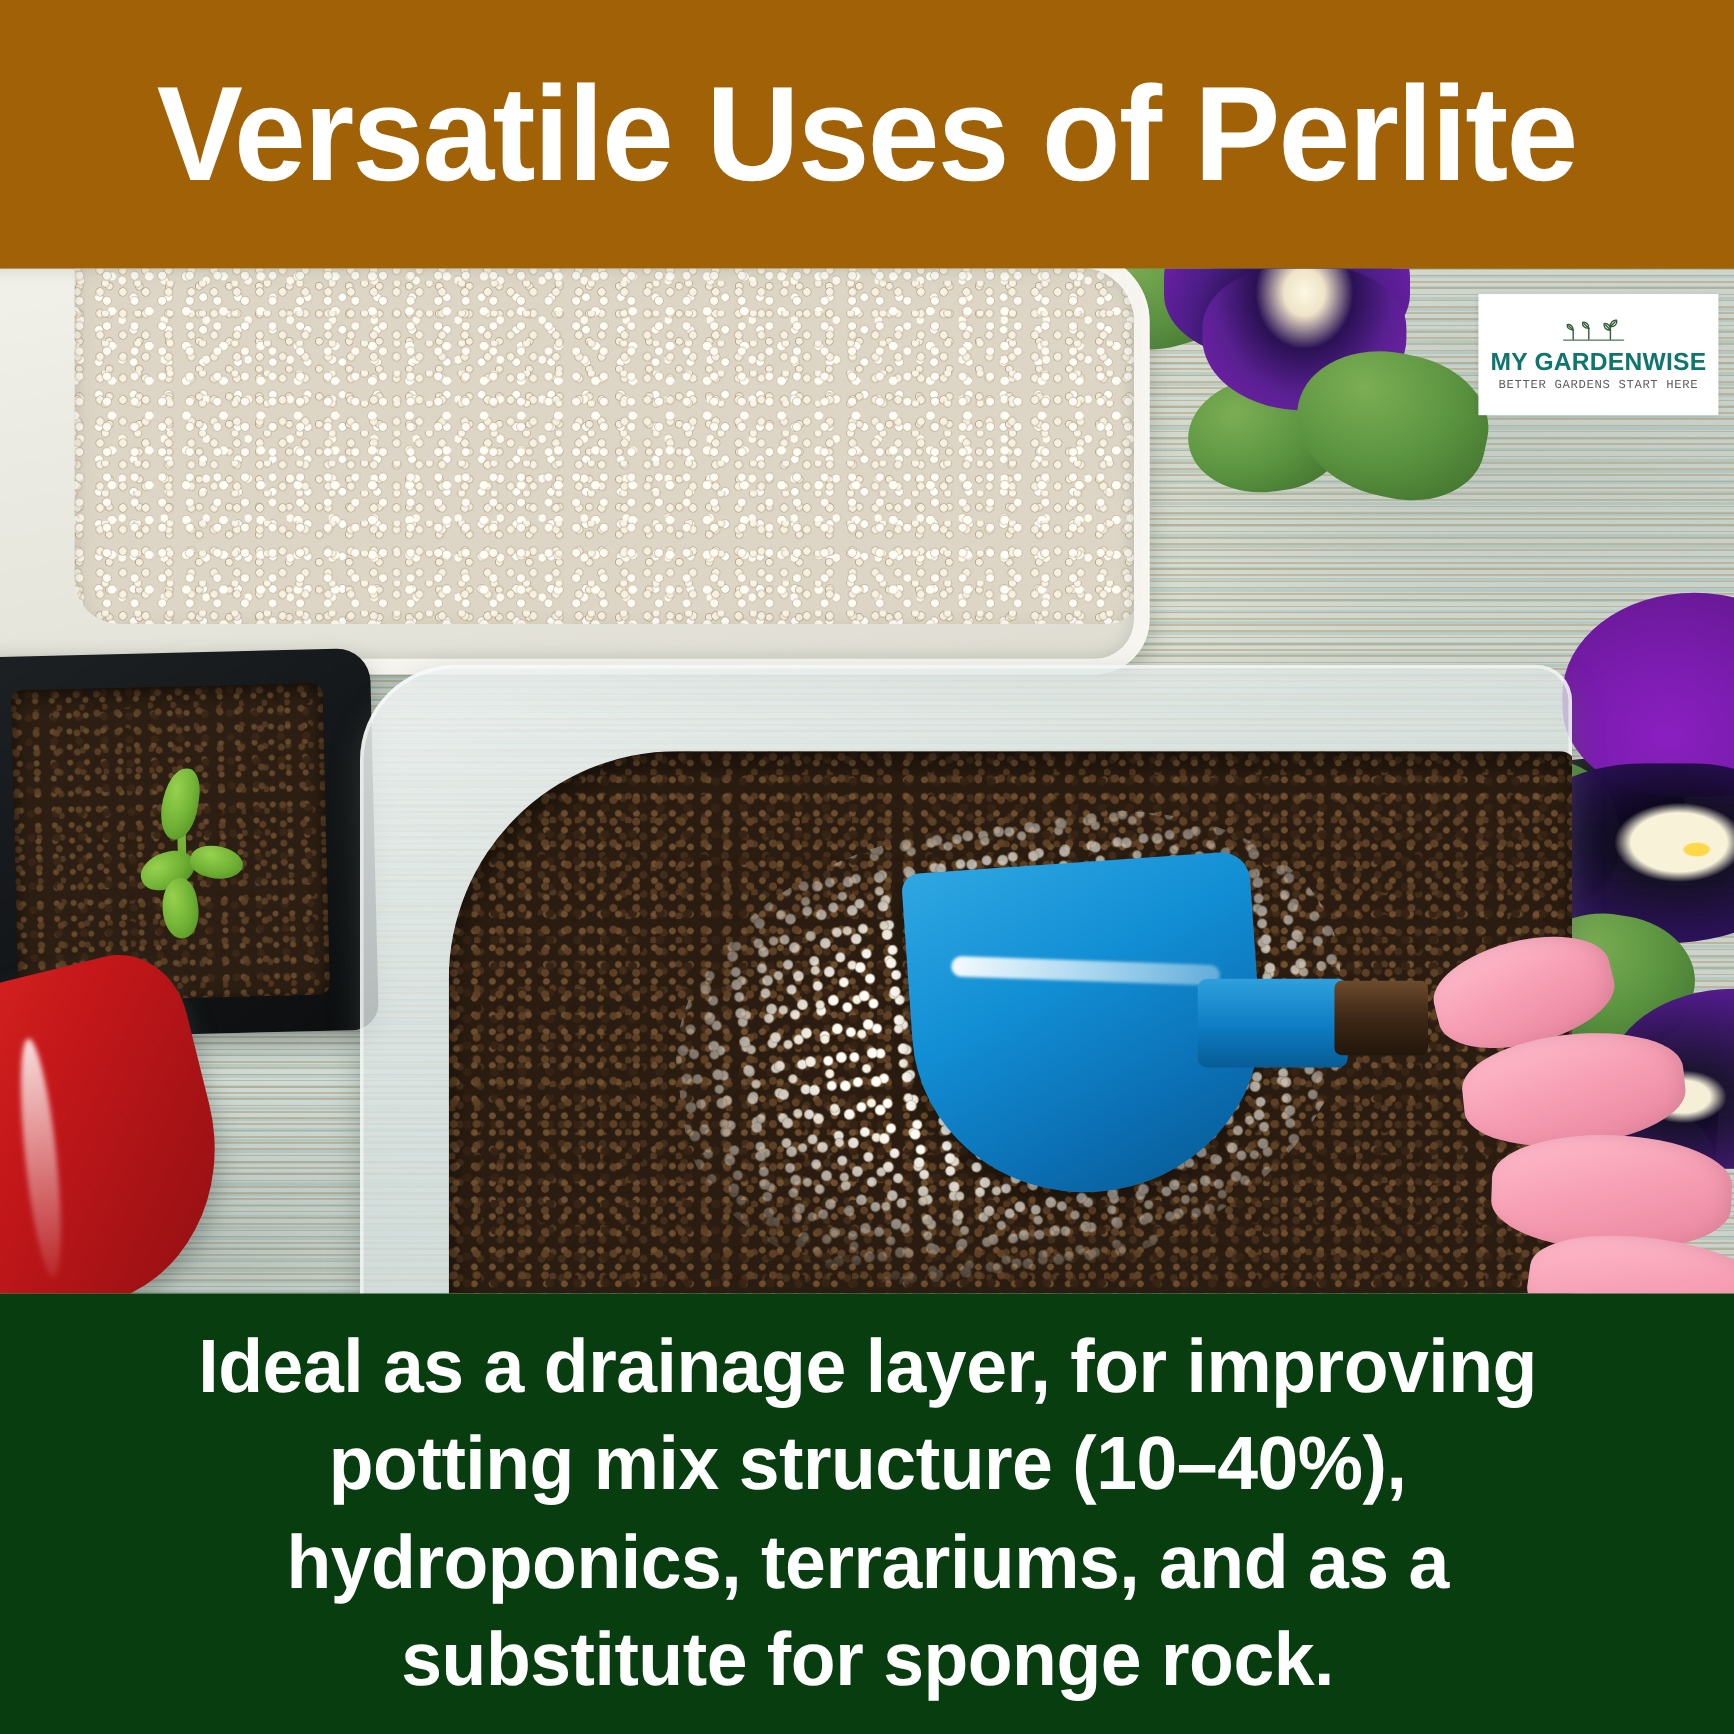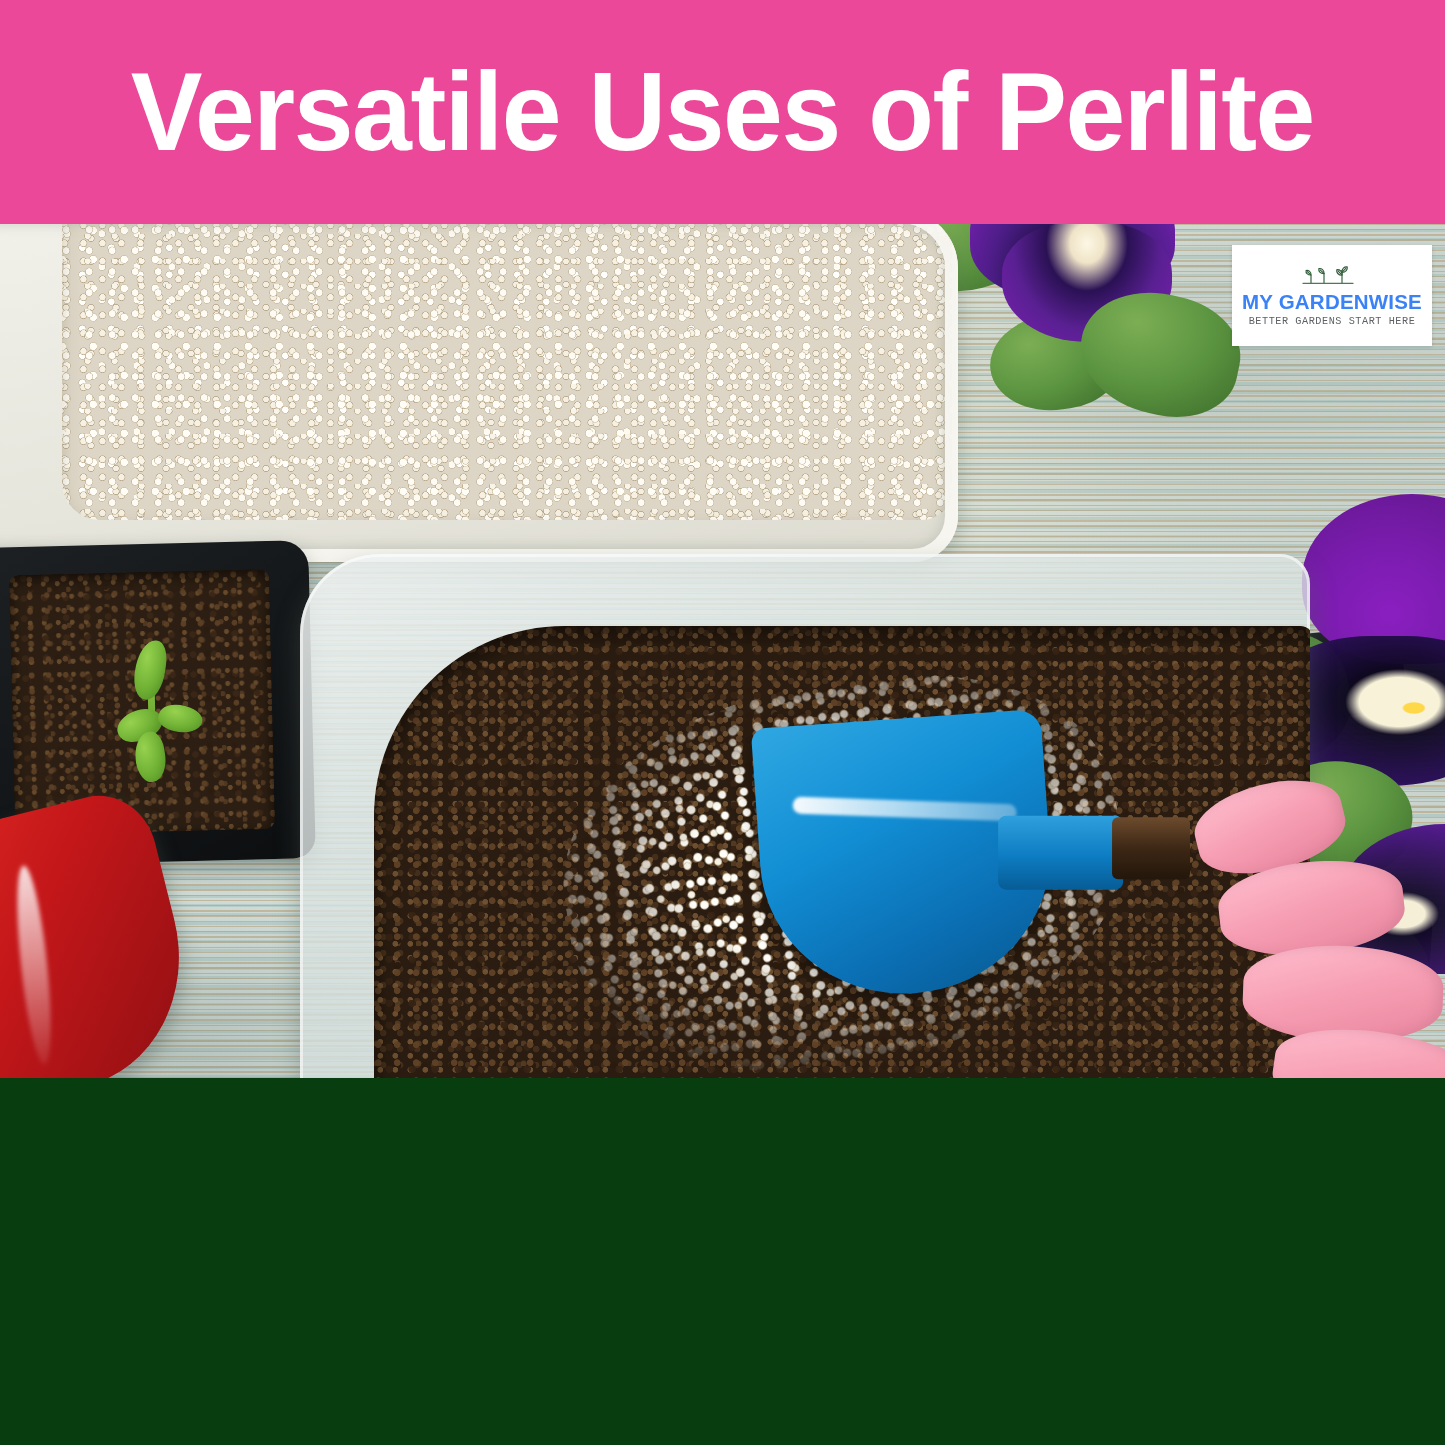--- a/index.html
+++ b/index.html
@@ -19,21 +19,21 @@
     height: 1445px;
     background: #073d0f;
   }
 
   
   .header-bar {
     position: absolute;
     left: 0; top: 0;
     width: 1445px;
     height: 224px;
-    background: #ec4899;
+    background: #a16207;
     display: flex;
     align-items: center;
     justify-content: center;
     overflow: hidden;
   }
   .header-title {
     color: #ffffff;
     font-family: "Liberation Sans Narrow", "Liberation Sans", sans-serif;
     font-size: 112px;
     font-weight: bold;
@@ -369,21 +369,21 @@
     justify-content: center;
     gap: 1px;
     box-shadow: 0 1px 4px rgba(0,0,0,0.12);
   }
   .logo-sprouts { width: 66px; height: 24px; display: block; margin-bottom: 3px; }
   .logo-name {
     font-family: "Liberation Sans", sans-serif;
     font-size: 20.5px;
     font-weight: bold;
     letter-spacing: 0.2px;
-    color: #3b82f6;
+    color: #0f766e;
     line-height: 1;
     white-space: nowrap;
   }
   .logo-tag {
     font-family: Liberation Mono, monospace;
     font-size: 10.2px;
     font-weight: normal;
     letter-spacing: 0.55px;
     color: #5d6163;
     line-height: 1;
@@ -508,14 +508,17 @@
           <path d="M47 4.1 L43.4 7.8"></path>
           <path d="M4 19.4 L54 19.4" stroke="#4c7a52"></path>
         </g>
       </svg>
       <div class="logo-name">MY GARDENWISE</div>
       <div class="logo-tag">BETTER GARDENS START HERE</div>
     </div>
 
   </div>
 
+  <div class="footer-bar">
+    <div class="caption">Ideal as a drainage layer, for improving potting mix structure (10–40%), hydroponics, terrariums, and as a substitute for sponge rock.</div>
+  </div>
 
 </div>
 
 </body></html>

